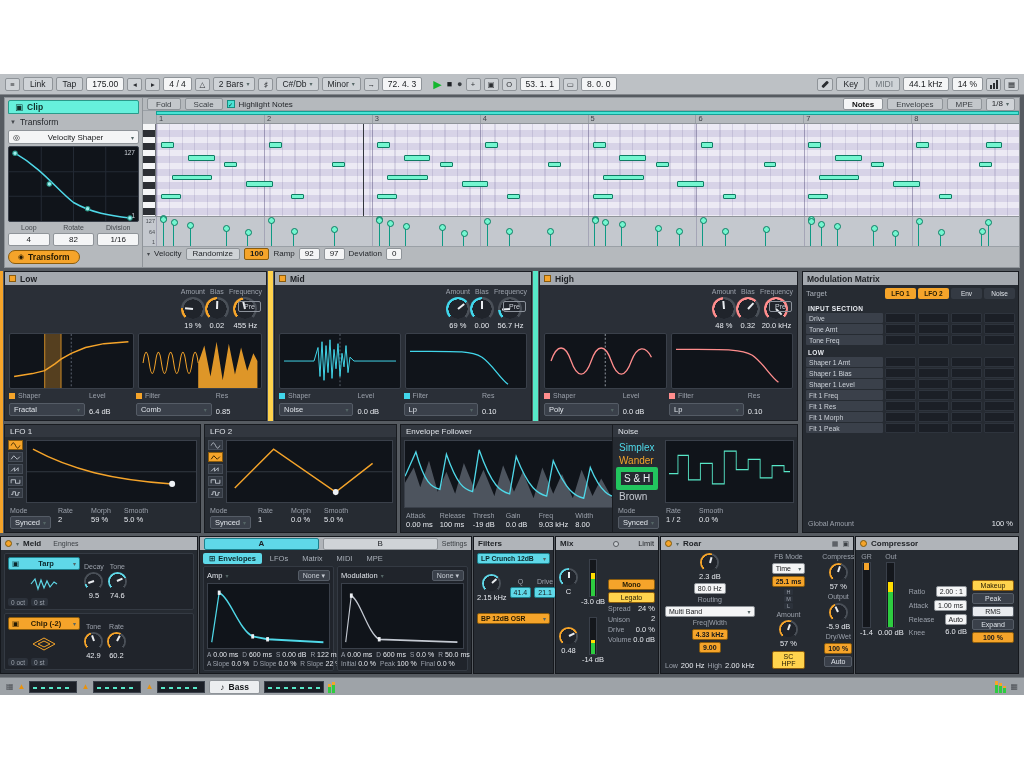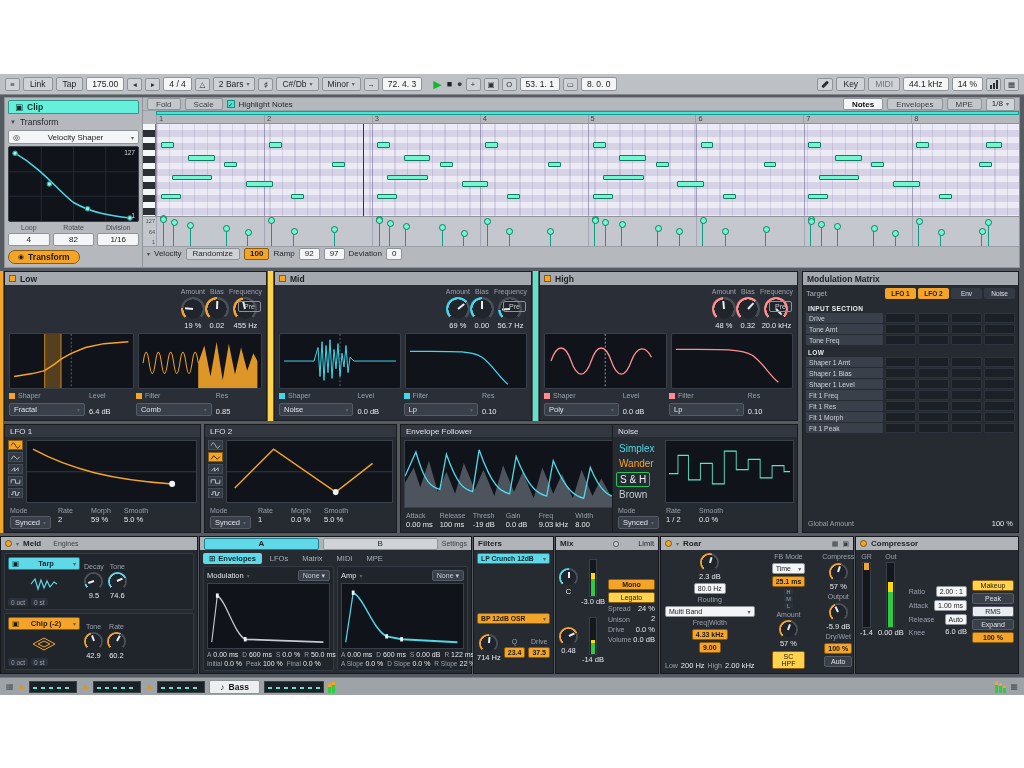--- a/index.html
+++ b/index.html
@@ -113,21 +113,21 @@
 .wbtn.sel{background:#f5a42a;border-color:#8a5c0e}
 .wbtn svg{width:11px;height:7px;stroke:#c6cbd3;fill:none;stroke-width:1}
 .wbtn.sel svg{stroke:#231a04}
 .wdisp{flex:1;background:#10141a;border:1px solid #3a404a;min-width:0}
 .mfoot{display:flex;padding:1px 5px 3px;gap:7px;flex:none}
 .pf{display:flex;flex-direction:column;gap:1px;min-width:26px}
 .typecol{width:46px;display:flex;flex-direction:column;justify-content:space-around;padding:1px 0}
 .ntype{font-size:10px;color:#c6cbd3;padding:1px 3px;width:max-content}
 .ntype.c0{color:#4fd8e8}
 .ntype.c1{color:#f5a42a}
-.ntype.c2{border:1px solid #22c55e;border-radius:2px;color:#eef1f5}
+.ntype.c2{border:5px solid #22c55e;border-radius:2px;color:#eef1f5}
 
 
 .dev{position:absolute;top:462px;height:138px;background:#262b32;border:1px solid #15181d;display:flex;flex-direction:column}
 .devhdr{height:13px;background:#b0b4b9;display:flex;align-items:center;gap:4px;padding:0 4px;font-size:8px;color:#1d2024;flex:none}
 .dtitle{font-weight:bold}
 .dot{width:7px;height:7px;border-radius:50%;background:#f5a42a;border:1px solid #7c5a10;flex:none}
 .hico{margin-left:auto;font-size:7px;color:#3c4045}
 .hico2{font-size:7px;color:#3c4045}
 .dbody{flex:1;display:flex;min-height:0}
 .abtab{flex:1;text-align:center;background:#cfd3d7;border:1px solid #8f9499;border-radius:2px;font-size:8px;padding:0.5px 0}
@@ -1028,64 +1028,20 @@
             <span>Envelopes</span>
           </span>
         <span class="etab">LFOs</span>
         <span class="etab">Matrix</span>
         <span class="etab">MIDI</span>
         <span class="etab">MPE</span>
       </div>
       <div class="envps">
         <div class="envp">
           <div class="ehdr">
-              <span>Modulation</span>
-              <span class="car">▾</span>
-              <span class="route"><span>None</span> ▾</span>
-            </div>
-          <svg class="edisp" viewBox="0 0 130 44" preserveAspectRatio="none">
-            <path d="M4,40 L10,8 C20,12 28,34 40,38 L124,40" stroke="#c4c9d2" stroke-width="1.2" fill="none"></path>
-            <rect x="8.5" y="6.5" width="3" height="3" fill="#eef1f5"></rect>
-              <rect x="38.5" y="36.5" width="3" height="3" fill="#eef1f5"></rect>
-          </svg>
-          <div class="adsr">
-            <span class="pair">
-                <i>A</i>
-                <b>0.00 ms</b>
-              </span>
-            <span class="pair">
-                <i>D</i>
-                <b>600 ms</b>
-              </span>
-            <span class="pair">
-                <i>S</i>
-                <b>0.0 %</b>
-              </span>
-            <span class="pair">
-                <i>R</i>
-                <b>50.0 ms</b>
-              </span>
-          </div>
-          <div class="slopes">
-            <span class="pair">
-                <i>Initial</i>
-                <b>0.0 %</b>
-              </span>
-            <span class="pair">
-                <i>Peak</i>
-                <b>100 %</b>
-              </span>
-            <span class="pair">
-                <i>Final</i>
-                <b>0.0 %</b>
-              </span>
-          </div>
-        </div>
-        <div class="envp">
-          <div class="ehdr">
               <span>Amp</span>
               <span class="car">▾</span>
               <span class="route"><span>None</span> ▾</span>
             </div>
           <svg class="edisp" viewBox="0 0 130 44" preserveAspectRatio="none">
             <path d="M4,40 L12,6 C24,10 34,32 48,36 L64,38 L124,40" stroke="#4fd8e8" stroke-width="1.3" fill="none"></path>
             <rect x="10.5" y="4.5" width="3" height="3" fill="#eef1f5"></rect>
               <rect x="46.5" y="34.5" width="3" height="3" fill="#eef1f5"></rect>
               <rect x="62.5" y="36.5" width="3" height="3" fill="#eef1f5"></rect>
           </svg>
@@ -1115,54 +1071,98 @@
             <span class="pair">
                 <i>D Slope</i>
                 <b>0.0 %</b>
               </span>
             <span class="pair">
                 <i>R Slope</i>
                 <b>22 %</b>
               </span>
           </div>
         </div>
+        <div class="envp">
+          <div class="ehdr">
+              <span>Modulation</span>
+              <span class="car">▾</span>
+              <span class="route"><span>None</span> ▾</span>
+            </div>
+          <svg class="edisp" viewBox="0 0 130 44" preserveAspectRatio="none">
+            <path d="M4,40 L10,8 C20,12 28,34 40,38 L124,40" stroke="#c4c9d2" stroke-width="1.2" fill="none"></path>
+            <rect x="8.5" y="6.5" width="3" height="3" fill="#eef1f5"></rect>
+              <rect x="38.5" y="36.5" width="3" height="3" fill="#eef1f5"></rect>
+          </svg>
+          <div class="adsr">
+            <span class="pair">
+                <i>A</i>
+                <b>0.00 ms</b>
+              </span>
+            <span class="pair">
+                <i>D</i>
+                <b>600 ms</b>
+              </span>
+            <span class="pair">
+                <i>S</i>
+                <b>0.0 %</b>
+              </span>
+            <span class="pair">
+                <i>R</i>
+                <b>50.0 ms</b>
+              </span>
+          </div>
+          <div class="slopes">
+            <span class="pair">
+                <i>Initial</i>
+                <b>0.0 %</b>
+              </span>
+            <span class="pair">
+                <i>Peak</i>
+                <b>100 %</b>
+              </span>
+            <span class="pair">
+                <i>Final</i>
+                <b>0.0 %</b>
+              </span>
+          </div>
+        </div>
       </div>
     </div>
   </div>
 
   <div class="dev" style="left:473px;width:81px">
     <div class="devhdr">
         <span class="dtitle">Filters</span>
       </div>
     <div class="dbody filt">
       <div class="fblk">
         <div class="fdrop cy">
             <span>LP Crunch 12dB</span>
             <span class="car">▾</span>
           </div>
+        <div class="fctl">
+          <div class="kmini">
+              <div class="knob sm" style="--a:183deg;--c:#5fd8e8"></div>
+              <span class="v">2.15 kHz</span>
+            </div>
+          <div class="qd">
+              <span class="l">Q</span>
+              <span class="vbox" style="background:#5fd8e8;border-color:#1d7f8c">41.4</span>
+            </div>
+          <div class="qd">
+              <span class="l">Drive</span>
+              <span class="vbox" style="background:#5fd8e8;border-color:#1d7f8c">21.1</span>
+            </div>
+        </div>
       </div>
       <div class="fblk">
         <div class="fdrop am">
             <span>BP 12dB OSR</span>
             <span class="car">▾</span>
           </div>
-        <div class="fctl">
-          <div class="kmini">
-              <div class="knob sm" style="--a:140deg;--c:#f5a42a"></div>
-              <span class="v">714 Hz</span>
-            </div>
-          <div class="qd">
-              <span class="l">Q</span>
-              <span class="vbox am">23.4</span>
-            </div>
-          <div class="qd">
-              <span class="l">Drive</span>
-              <span class="vbox am">37.5</span>
-            </div>
-        </div>
       </div>
     </div>
   </div>
 
   <div class="dev" style="left:555px;width:104px">
     <div class="devhdr">
       <span class="dtitle">Mix</span>
       <span class="limit">
           <span class="limdot"></span>
           <span style="font-size:7.5px">Limit</span>

